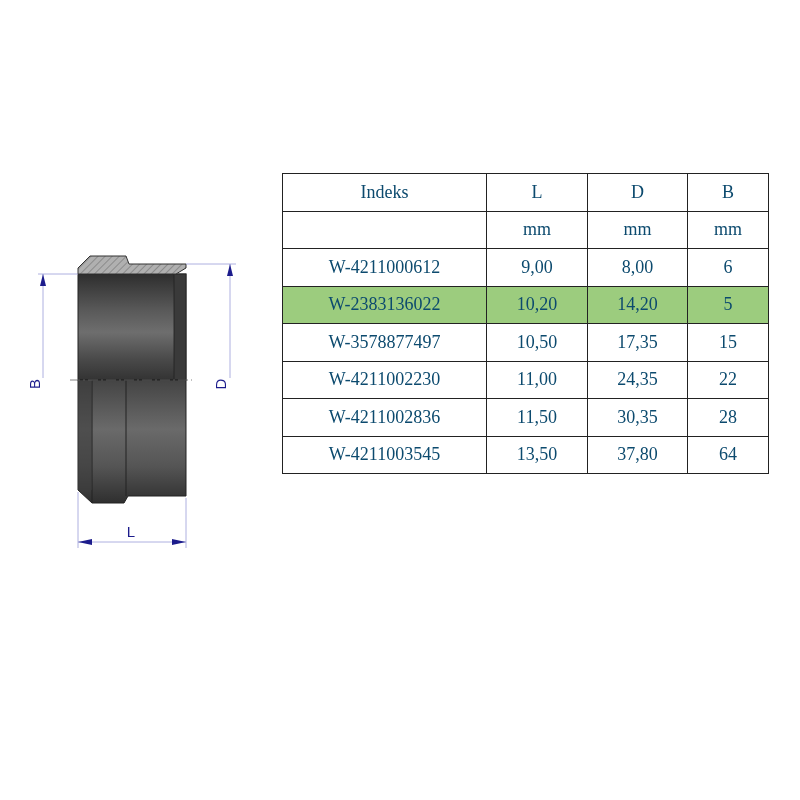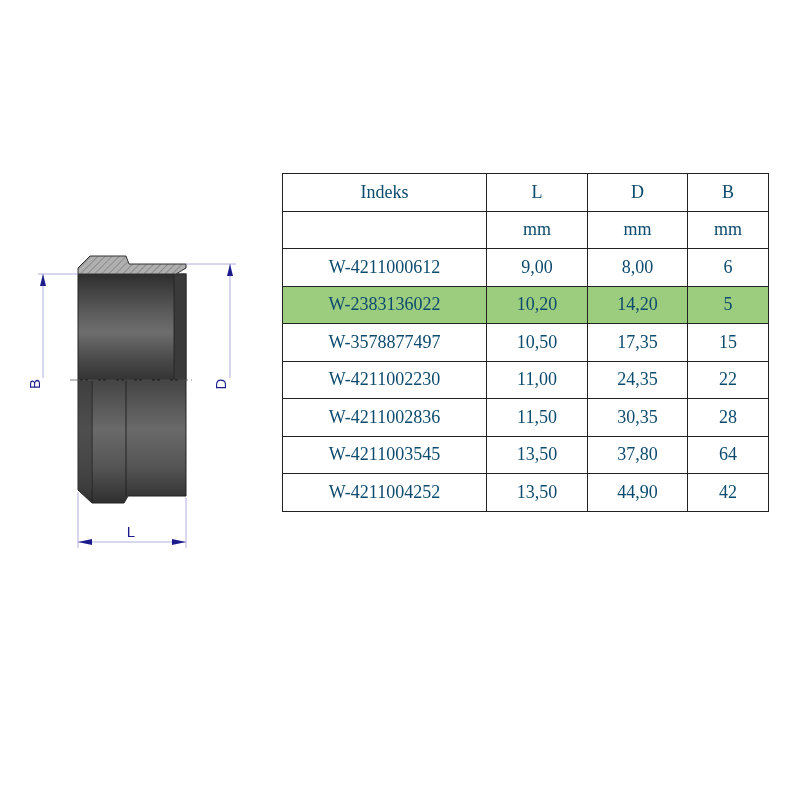--- a/index.html
+++ b/index.html
@@ -129,20 +129,14 @@
       <td>11,50</td>
       <td>30,35</td>
       <td>28</td>
     </tr>
     <tr>
       <td>W-4211003545</td>
       <td>13,50</td>
       <td>37,80</td>
       <td>64</td>
     </tr>
-    <tr>
-      <td>W-4211004252</td>
-      <td>13,50</td>
-      <td>44,90</td>
-      <td>42</td>
-    </tr>
   </tbody>
 </table>
 
 </body></html>

